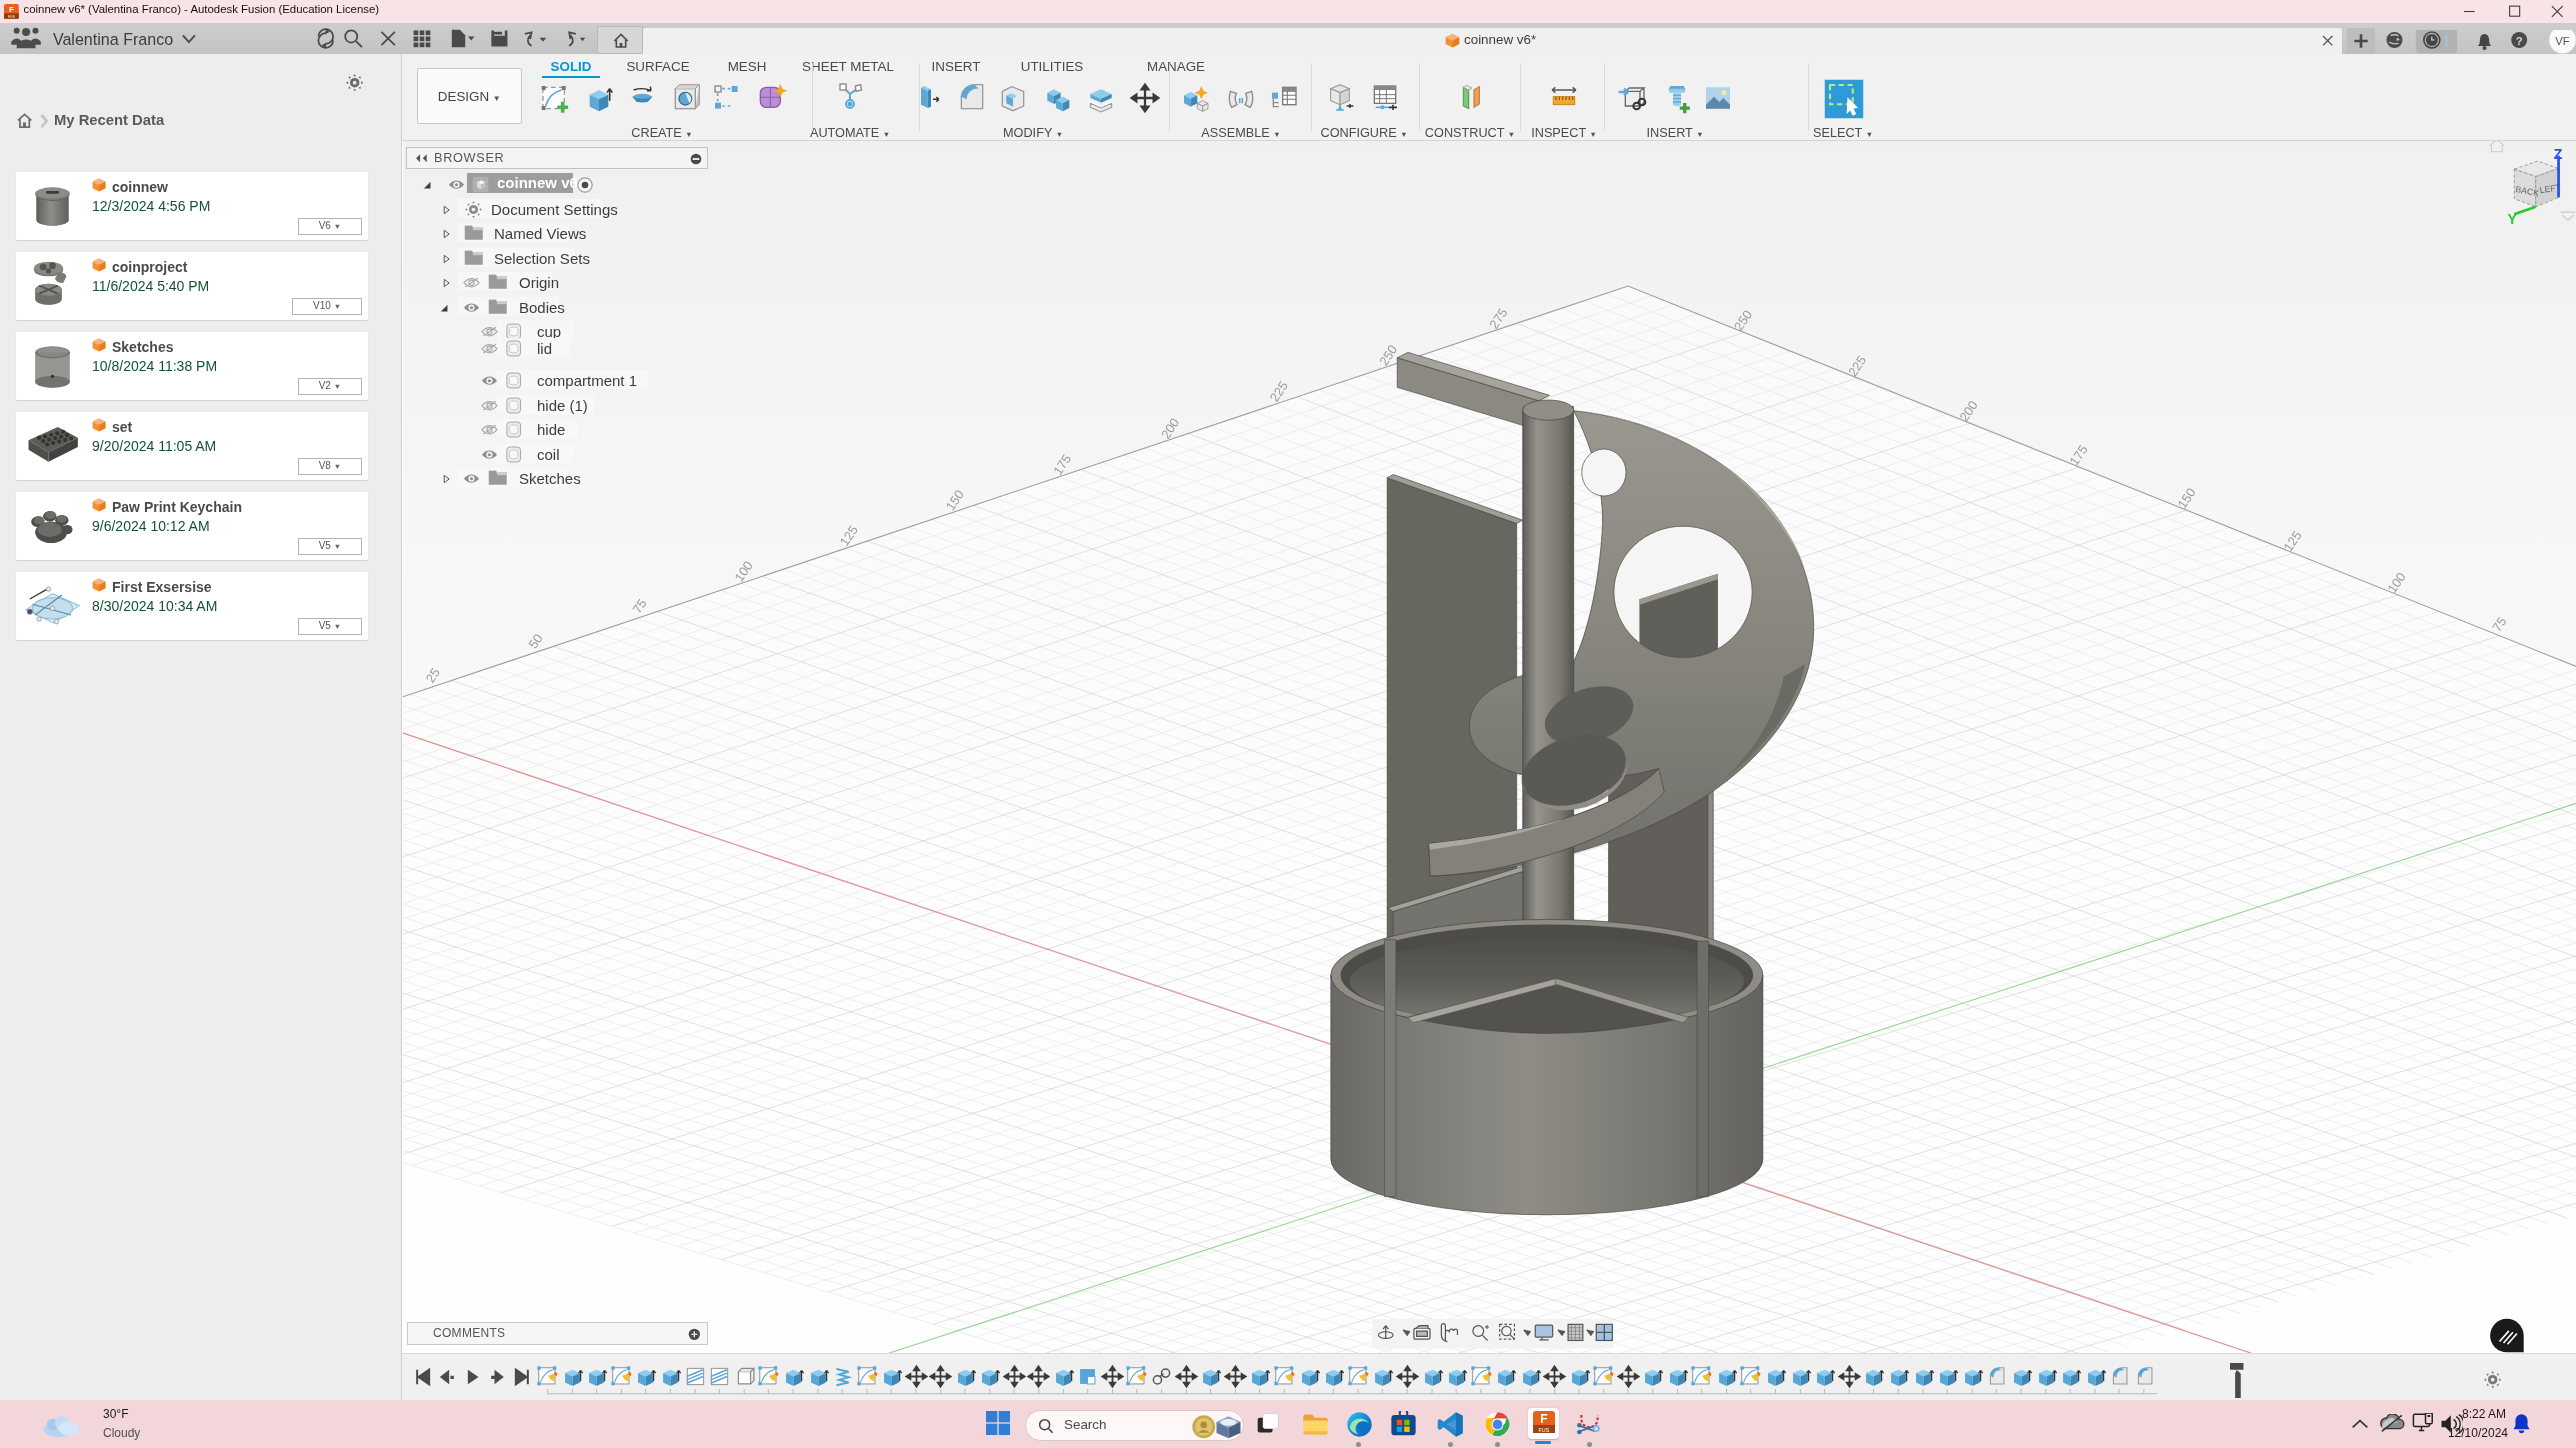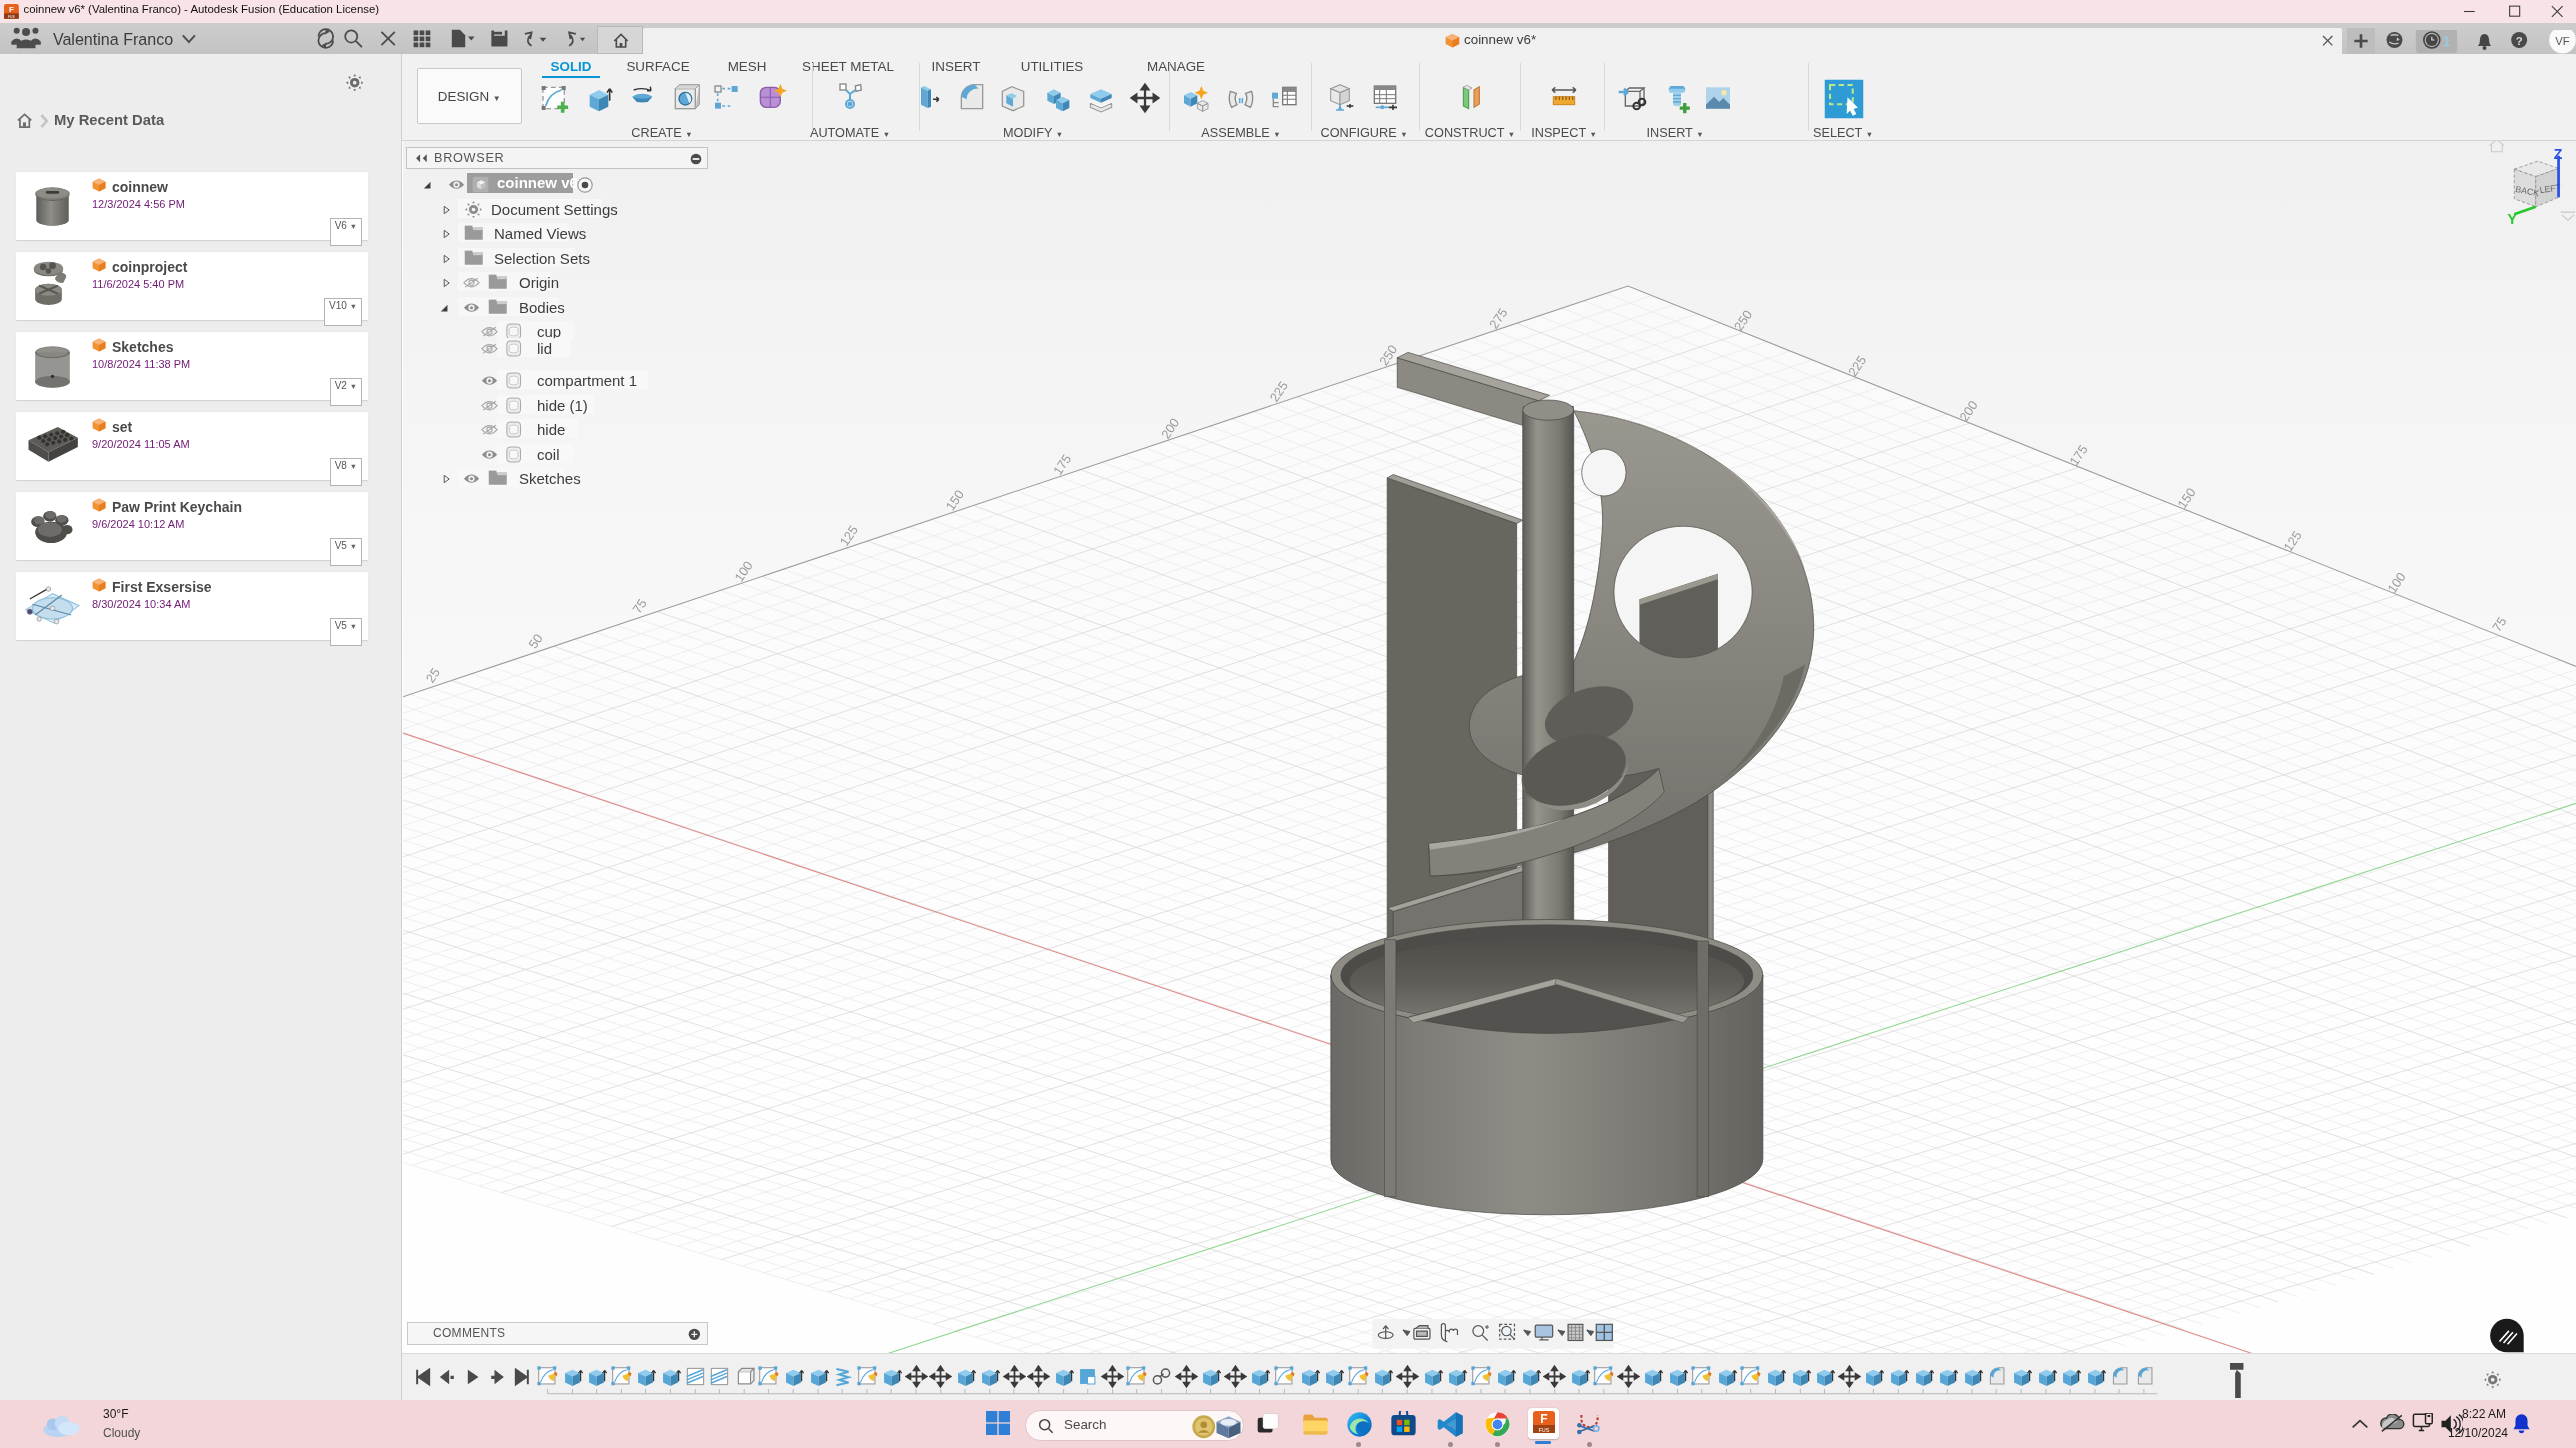--- a/index.html
+++ b/index.html
@@ -4,22 +4,22 @@
 *{margin:0;padding:0;box-sizing:border-box}
 html,body{width:2576px;height:1449px;overflow:hidden;font-family:"Liberation Sans",sans-serif;background:#fff}
 .abs{position:absolute}
 #titlebar{position:absolute;left:0;top:0;width:2576px;height:23px;background:#f8e3e6}
 #titlebar .t{position:absolute;left:23.5px;top:3.4px;font-size:11.4px;color:#111}
 #appbar{position:absolute;left:0;top:23px;width:2576px;height:31px;background:linear-gradient(#cdcdcd,#c3c3c3)}
 #tabstrip{position:absolute;left:643px;top:28px;width:1699px;height:25.5px;background:#f0f0f0;border-radius:2px 2px 0 0}
 #leftpanel{position:absolute;left:0;top:54px;width:402px;height:1347px;background:#ededed;border-right:0.7px solid #cfcfcf}
 .card{position:absolute;left:16px;width:352px;height:68px;background:#fff;border-radius:1.3px;box-shadow:0 0.7px 1.3px rgba(0,0,0,.12)}
 .card .ttl{position:absolute;left:96px;top:6.7px;font-size:14px;font-weight:bold;color:#4a4a4a}
-.card .dt{position:absolute;left:76px;top:25.5px;font-size:11px;color:#701a75}
-.card .ver{position:absolute;right:6px;top:46px;height:28px;border:0.7px solid #b4b4b4;background:#fff;font-size:10px;color:#555;padding:0 4px;line-height:14px}
+.card .dt{position:absolute;left:76px;top:25.5px;font-size:14px;color:#14532d}
+.card .ver{position:absolute;right:6px;top:46px;height:17px;border:0.7px solid #b4b4b4;background:#fff;font-size:10px;color:#555;padding:0 20px;line-height:14px}
 .card .cube{position:absolute;left:76px;top:6px;width:14px;height:14px}
 .card .thumb{position:absolute;left:2.7px;top:2.7px;width:67px;height:62px}
 #ribbon{position:absolute;left:402px;top:54px;width:2174px;height:87px;background:#f1f1f1;border-bottom:0.7px solid #d4d4d4}
 .tab{position:absolute;top:4.7px;font-size:13.4px;color:#4a4a4a;transform:translateX(-50%)}
 .glabel{position:absolute;top:72px;font-size:12.7px;color:#4a4a4a;transform:translateX(-50%);white-space:nowrap}
 .gsep{position:absolute;top:9.4px;height:68px;width:0.7px;background:#d9d9d9}
 .icon48{position:absolute;top:28px;width:32px;height:32px;transform:translateX(-50%)}
 #viewport{position:absolute;left:403px;top:141px;width:2173px;height:1212px;background:linear-gradient(#f0f0f1 0%,#f7f7f8 30%,#fdfdfd 75%)}
 .trow{position:absolute;height:19px;font-size:15px;color:#3d3d3d;white-space:nowrap}
 .rowbg{position:absolute;top:-2px;height:19px;background:rgba(247,247,247,.92)}

